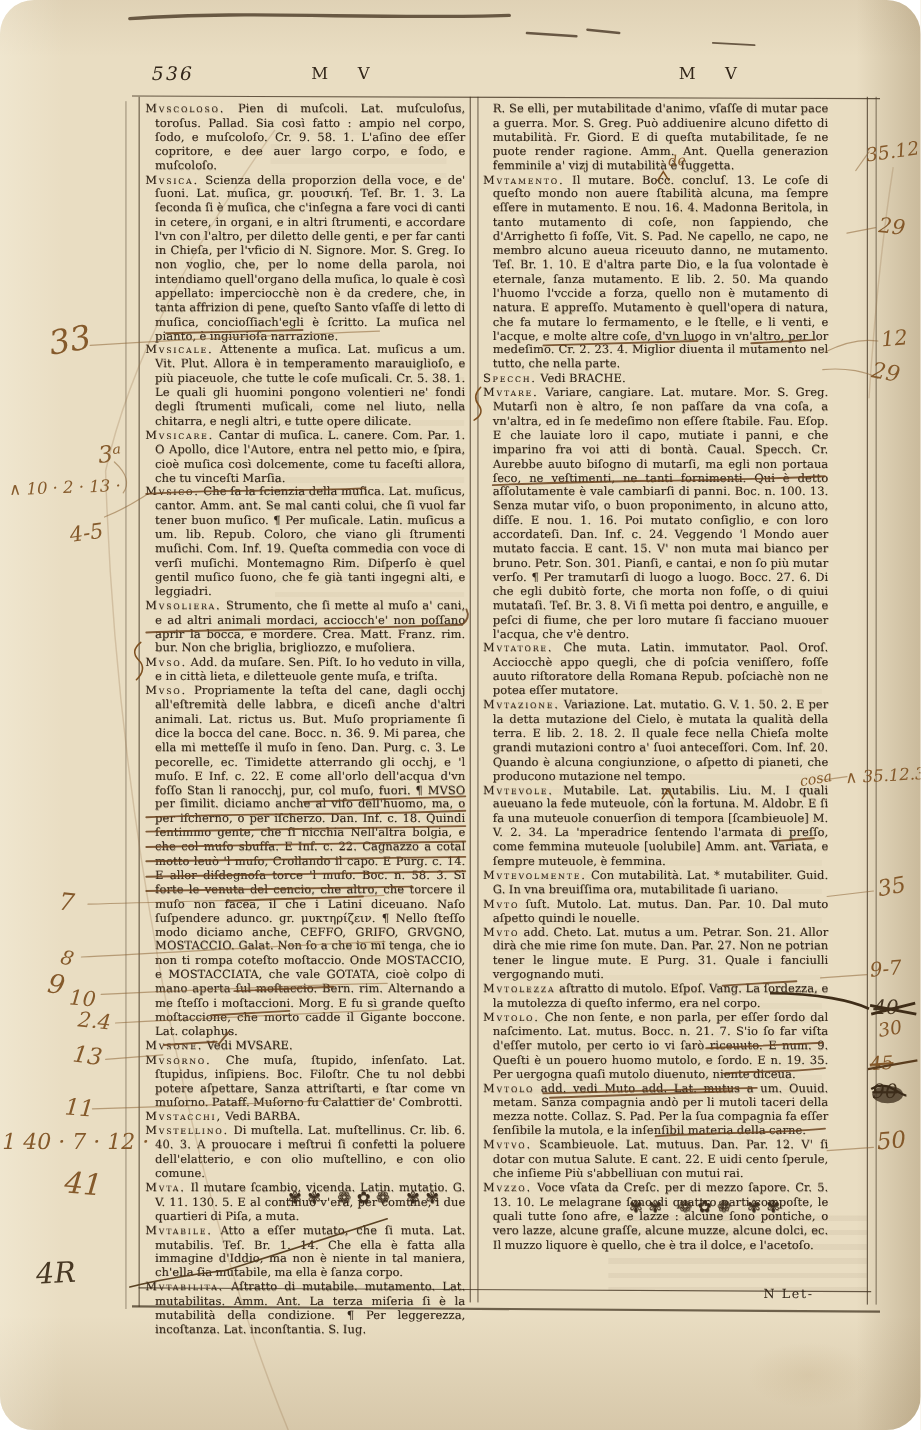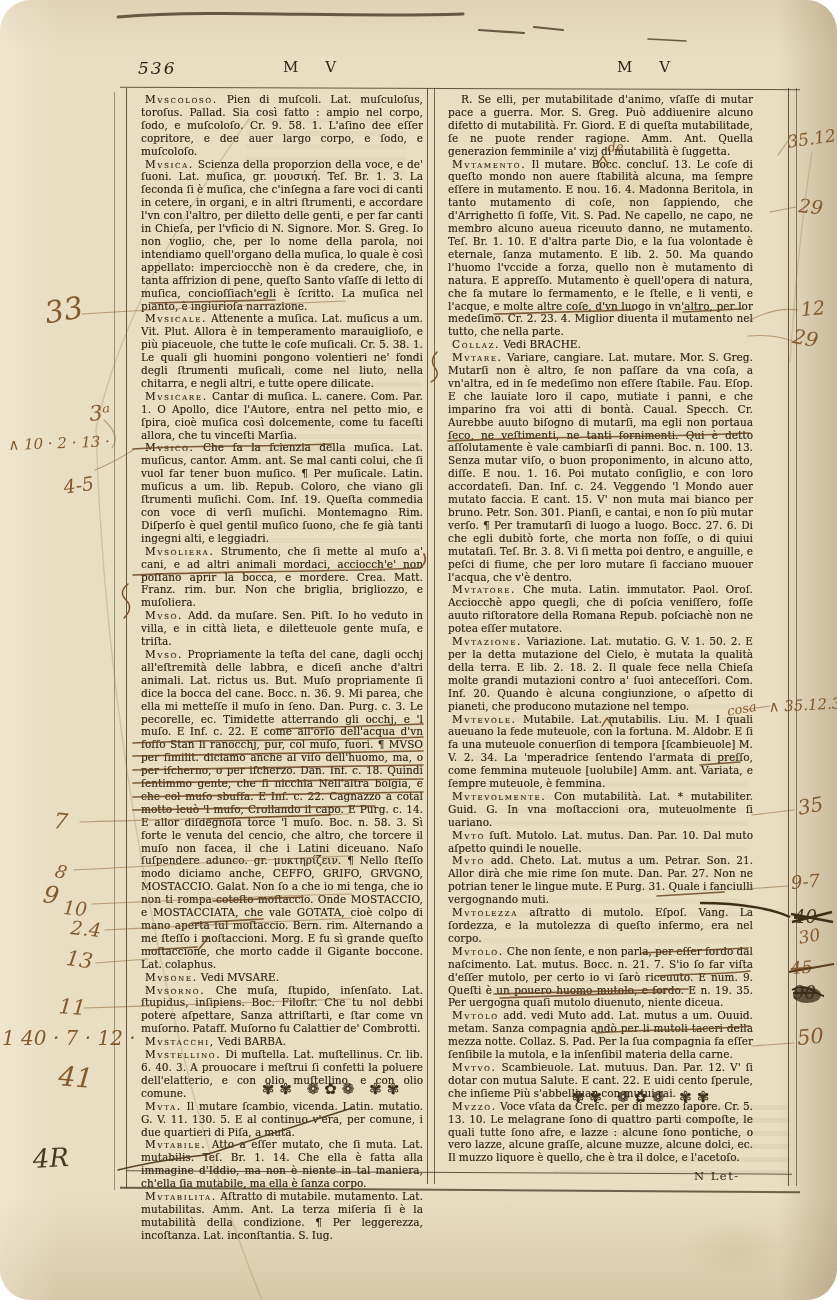--- a/index.html
+++ b/index.html
@@ -40,21 +40,21 @@
   .runhead{position:absolute;font-size:15px;color:#32261a;letter-spacing:11px;}
   #headL{left:283px;top:58px;} #headR{left:617px;top:58px;}
   
   .col{position:absolute;color:#33261a;font-size:10.4px;line-height:12.9px;
     text-align:justify;word-spacing:-.3px;letter-spacing:.1px;
     text-shadow:.3px .3px .35px rgba(60,42,24,.45);}
   #col-left{left:132px;top:93px;width:291px;}
   #col-right{left:439px;top:93px;width:314px;}
   .entry{margin:0;text-indent:-9px;padding-left:9px;}
   .entry.cont{text-indent:0;}
-  .hw{font-variant:small-caps;letter-spacing:1.7px;margin-left:13px;}
+  .hw{font-variant:small-caps;letter-spacing:1.7px;}
   
   .orn{position:absolute;width:190px;text-align:center;color:#3d2e1e;font-size:15px;
     letter-spacing:5px;text-shadow:.3px .3px .3px rgba(50,35,20,.5);}
   #orn-left{left:238px;top:1080px;} #orn-right{left:548px;top:1088px;}
   
   .catchword{position:absolute;left:694px;top:1169px;font-size:11.5px;color:#32261a;
     letter-spacing:1.5px;}
   
   .mnote{position:absolute;font-family:"DejaVu Serif",serif;font-style:italic;
     color:#7d4f1f;opacity:.92;white-space:nowrap;transform-origin:left top;}
@@ -120,31 +120,31 @@
 
   <p class="entry"><span class="hw">Mvtabile.</span><span class="et"> Atto a eſſer mutato, che ſi muta. Lat. mutabilis. Teſ. Br. 1. 14. Che ella è fatta alla immagine d'Iddio, ma non è niente in tal maniera, ch'ella ſia mutabile, ma ella è ſanza corpo.</span></p>
 
   <p class="entry"><span class="hw">Mvtabilita.</span><span class="et"> Aſtratto di mutabile. mutamento. Lat. mutabilitas. Amm. Ant. La terza miſeria ſi è la mutabilità della condizione. ¶ Per leggerezza, incoſtanza. Lat. inconſtantia. S. Iug.</span></p>
 </div>
   <div class="col" id="col-right">
   <p class="entry cont"><span class="hw"></span><span class="et">R. Se elli, per mutabilitade d'animo, vſaſſe di mutar pace a guerra. Mor. S. Greg. Può addiuenire alcuno difetto di mutabilità. Fr. Giord. E di queſta mutabilitade, ſe ne puote render ragione. Amm. Ant. Quella generazion femminile a' vizj di mutabilità è ſuggetta.</span></p>
 
   <p class="entry"><span class="hw">Mvtamento.</span><span class="et"> Il mutare. Bocc. concluſ. 13. Le coſe di queſto mondo non auere ſtabilità alcuna, ma ſempre eſſere in mutamento. E nou. 16. 4. Madonna Beritola, in tanto mutamento di coſe, non ſappiendo, che d'Arrighetto ſi foſſe, Vit. S. Pad. Ne capello, ne capo, ne membro alcuno aueua riceuuto danno, ne mutamento. Teſ. Br. 1. 10. E d'altra parte Dio, e la ſua volontade è eternale, ſanza mutamento. E lib. 2. 50. Ma quando l'huomo l'vccide a forza, quello non è mutamento di natura. E appreſſo. Mutamento è quell'opera di natura, che fa mutare lo fermamento, e le ſtelle, e li venti, e l'acque, e molte altre coſe, d'vn luogo in vn'altro, per lor medeſimo. Cr. 2. 23. 4. Miglior diuenta il mutamento nel tutto, che nella parte.</span></p>
 
-  <p class="entry"><span class="hw">Collaz.</span><span class="et"> Vedi BRACHE.</span></p>
+  <p class="entry"><span class="hw">Specch.</span><span class="et"> Vedi BRACHE.</span></p>
 
   <p class="entry"><span class="hw">Mvtare.</span><span class="et"> Variare, cangiare. Lat. mutare. Mor. S. Greg. Mutarſi non è altro, ſe non paſſare da vna coſa, a vn'altra, ed in ſe medeſimo non eſſere ſtabile. Fau. Eſop. E che lauiate loro il capo, mutiate i panni, e che imparino fra voi atti di bontà. Caual. Specch. Cr. Aurebbe auuto biſogno di mutarſi, ma egli non portaua ſeco, ne veſtimenti, ne tanti fornimenti. Qui è detto aſſolutamente è vale cambiarſi di panni. Boc. n. 100. 13. Senza mutar viſo, o buon proponimento, in alcuno atto, diſſe. E nou. 1. 16. Poi mutato conſiglio, e con loro accordateſi. Dan. Inf. c. 24. Veggendo 'l Mondo auer mutato faccia. E cant. 15. V' non muta mai bianco per bruno. Petr. Son. 301. Pianſi, e cantai, e non ſo più mutar verſo. ¶ Per tramutarſi di luogo a luogo. Bocc. 27. 6. Di che egli dubitò forte, che morta non foſſe, o di quiui mutataſi. Teſ. Br. 3. 8. Vi ſi metta poi dentro, e anguille, e peſci di fiume, che per loro mutare ſi facciano muouer l'acqua, che v'è dentro.</span></p>
 
   <p class="entry"><span class="hw">Mvtatore.</span><span class="et"> Che muta. Latin. immutator. Paol. Oroſ. Acciocchè appo quegli, che di poſcia veniſſero, foſſe auuto riſtoratore della Romana Repub. poſciachè non ne potea eſſer mutatore.</span></p>
 
   <p class="entry"><span class="hw">Mvtazione.</span><span class="et"> Variazione. Lat. mutatio. G. V. 1. 50. 2. E per la detta mutazione del Cielo, è mutata la qualità della terra. E lib. 2. 18. 2. Il quale fece nella Chieſa molte grandi mutazioni contro a' ſuoi anteceſſori. Com. Inf. 20. Quando è alcuna congiunzione, o aſpetto di pianeti, che producono mutazione nel tempo.</span></p>
 
   <p class="entry"><span class="hw">Mvtevole.</span><span class="et"> Mutabile. Lat. mutabilis. Liu. M. I quali aueuano la fede muteuole, con la fortuna. M. Aldobr. E ſi fa una muteuole conuerſion di tempora [ſcambieuole] M. V. 2. 34. La 'mperadrice ſentendo l'armata di preſſo, come femmina muteuole [uolubile] Amm. ant. Variata, e ſempre muteuole, è femmina.</span></p>
 
-  <p class="entry"><span class="hw">Mvtevolmente.</span><span class="et"> Con mutabilità. Lat. * mutabiliter. Guid. G. In vna moſtaccioni ora, muteuolmente ſi uariano.</span></p>
+  <p class="entry"><span class="hw">Mvtevolmente.</span><span class="et"> Con mutabilità. Lat. * mutabiliter. Guid. G. In vna breuiſſima ora, mutabilitade ſi uariano.</span></p>
 
   <p class="entry"><span class="hw">Mvto</span><span class="et"> ſuſt. Mutolo. Lat. mutus. Dan. Par. 10. Dal muto aſpetto quindi le nouelle.</span></p>
 
   <p class="entry"><span class="hw">Mvto</span><span class="et"> add. Cheto. Lat. mutus a um. Petrar. Son. 21. Allor dirà che mie rime ſon mute. Dan. Par. 27. Non ne potrian tener le lingue mute. E Purg. 31. Quale i fanciulli vergognando muti.</span></p>
 
   <p class="entry"><span class="hw">Mvtolezza</span><span class="et"> aſtratto di mutolo. Eſpoſ. Vang. La ſordezza, e la mutolezza di queſto infermo, era nel corpo.</span></p>
 
   <p class="entry"><span class="hw">Mvtolo.</span><span class="et"> Che non ſente, e non parla, per eſſer ſordo dal naſcimento. Lat. mutus. Bocc. n. 21. 7. S'io ſo far viſta d'eſſer mutolo, per certo io vi ſarò riceuuto. E num. 9. Queſti è un pouero huomo mutolo, e ſordo. E n. 19. 35. Per uergogna quaſi mutolo diuenuto, niente diceua.</span></p>
 
   <p class="entry"><span class="hw">Mvtolo</span><span class="et"> add. vedi Muto add. Lat. mutus a um. Ouuid. metam. Sanza compagnia andò per li mutoli taceri della mezza notte. Collaz. S. Pad. Per la ſua compagnia fa eſſer ſenſibile la mutola, e la inſenſibil materia della carne.</span></p>

